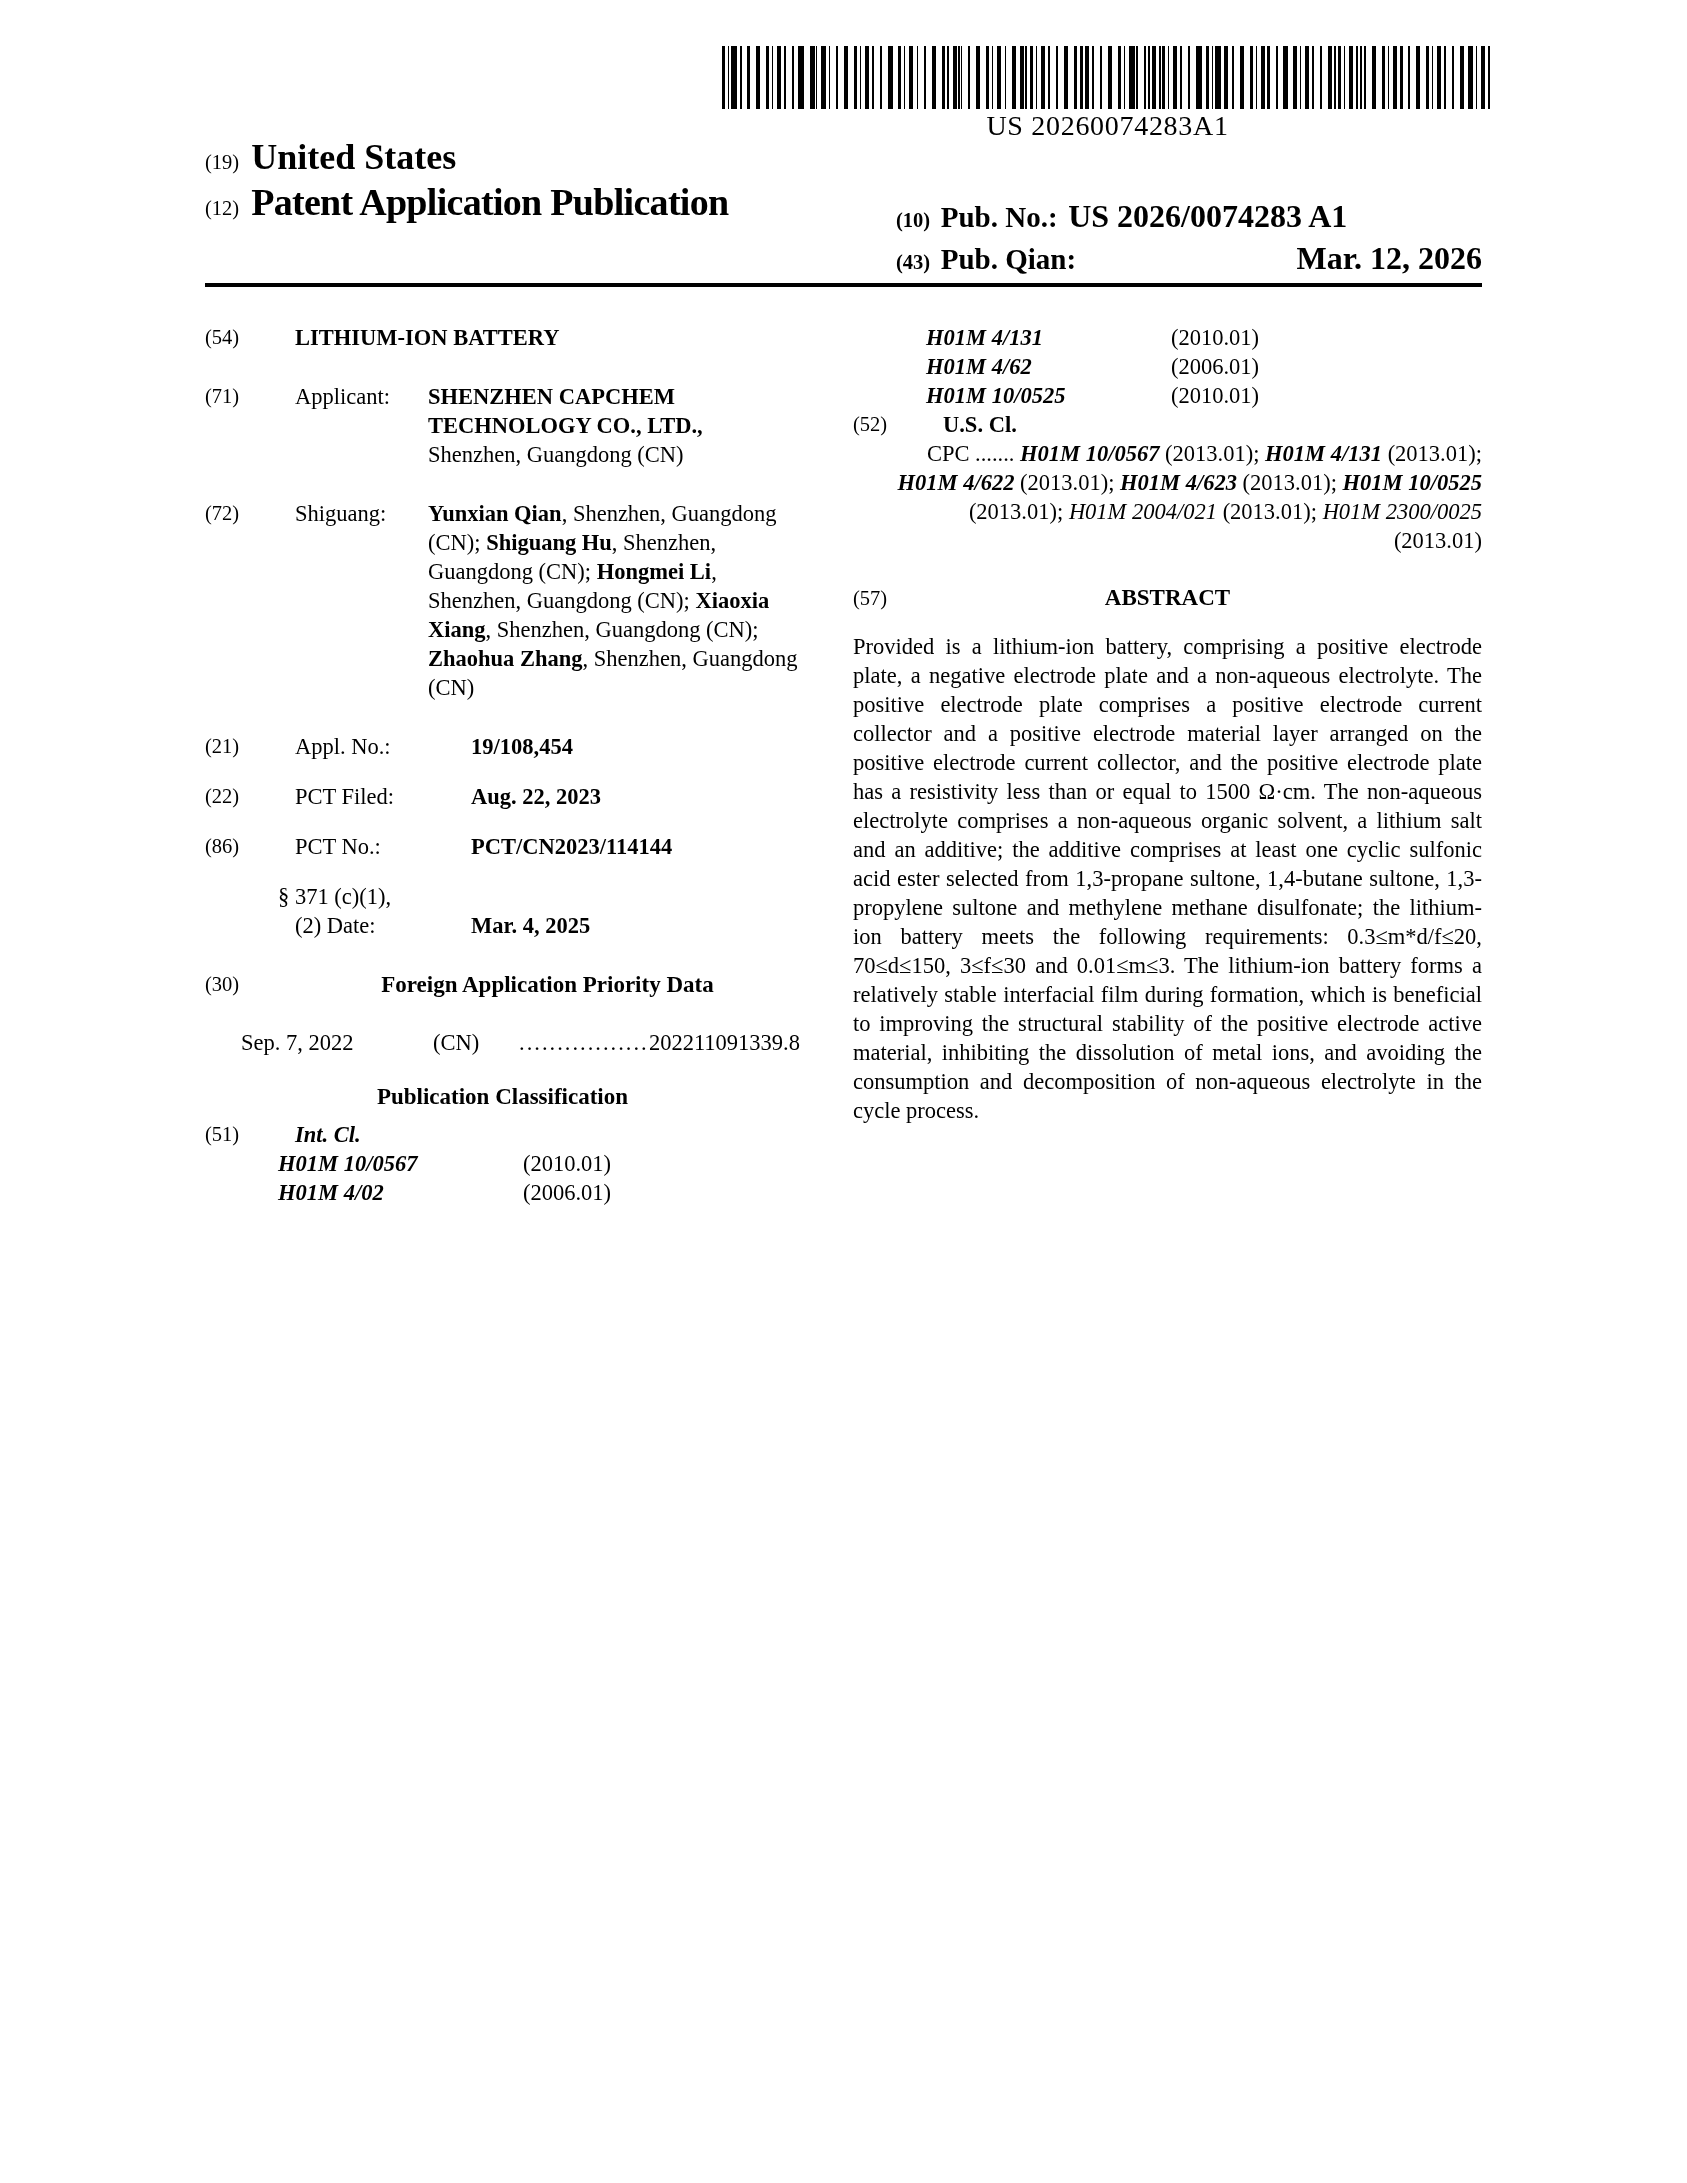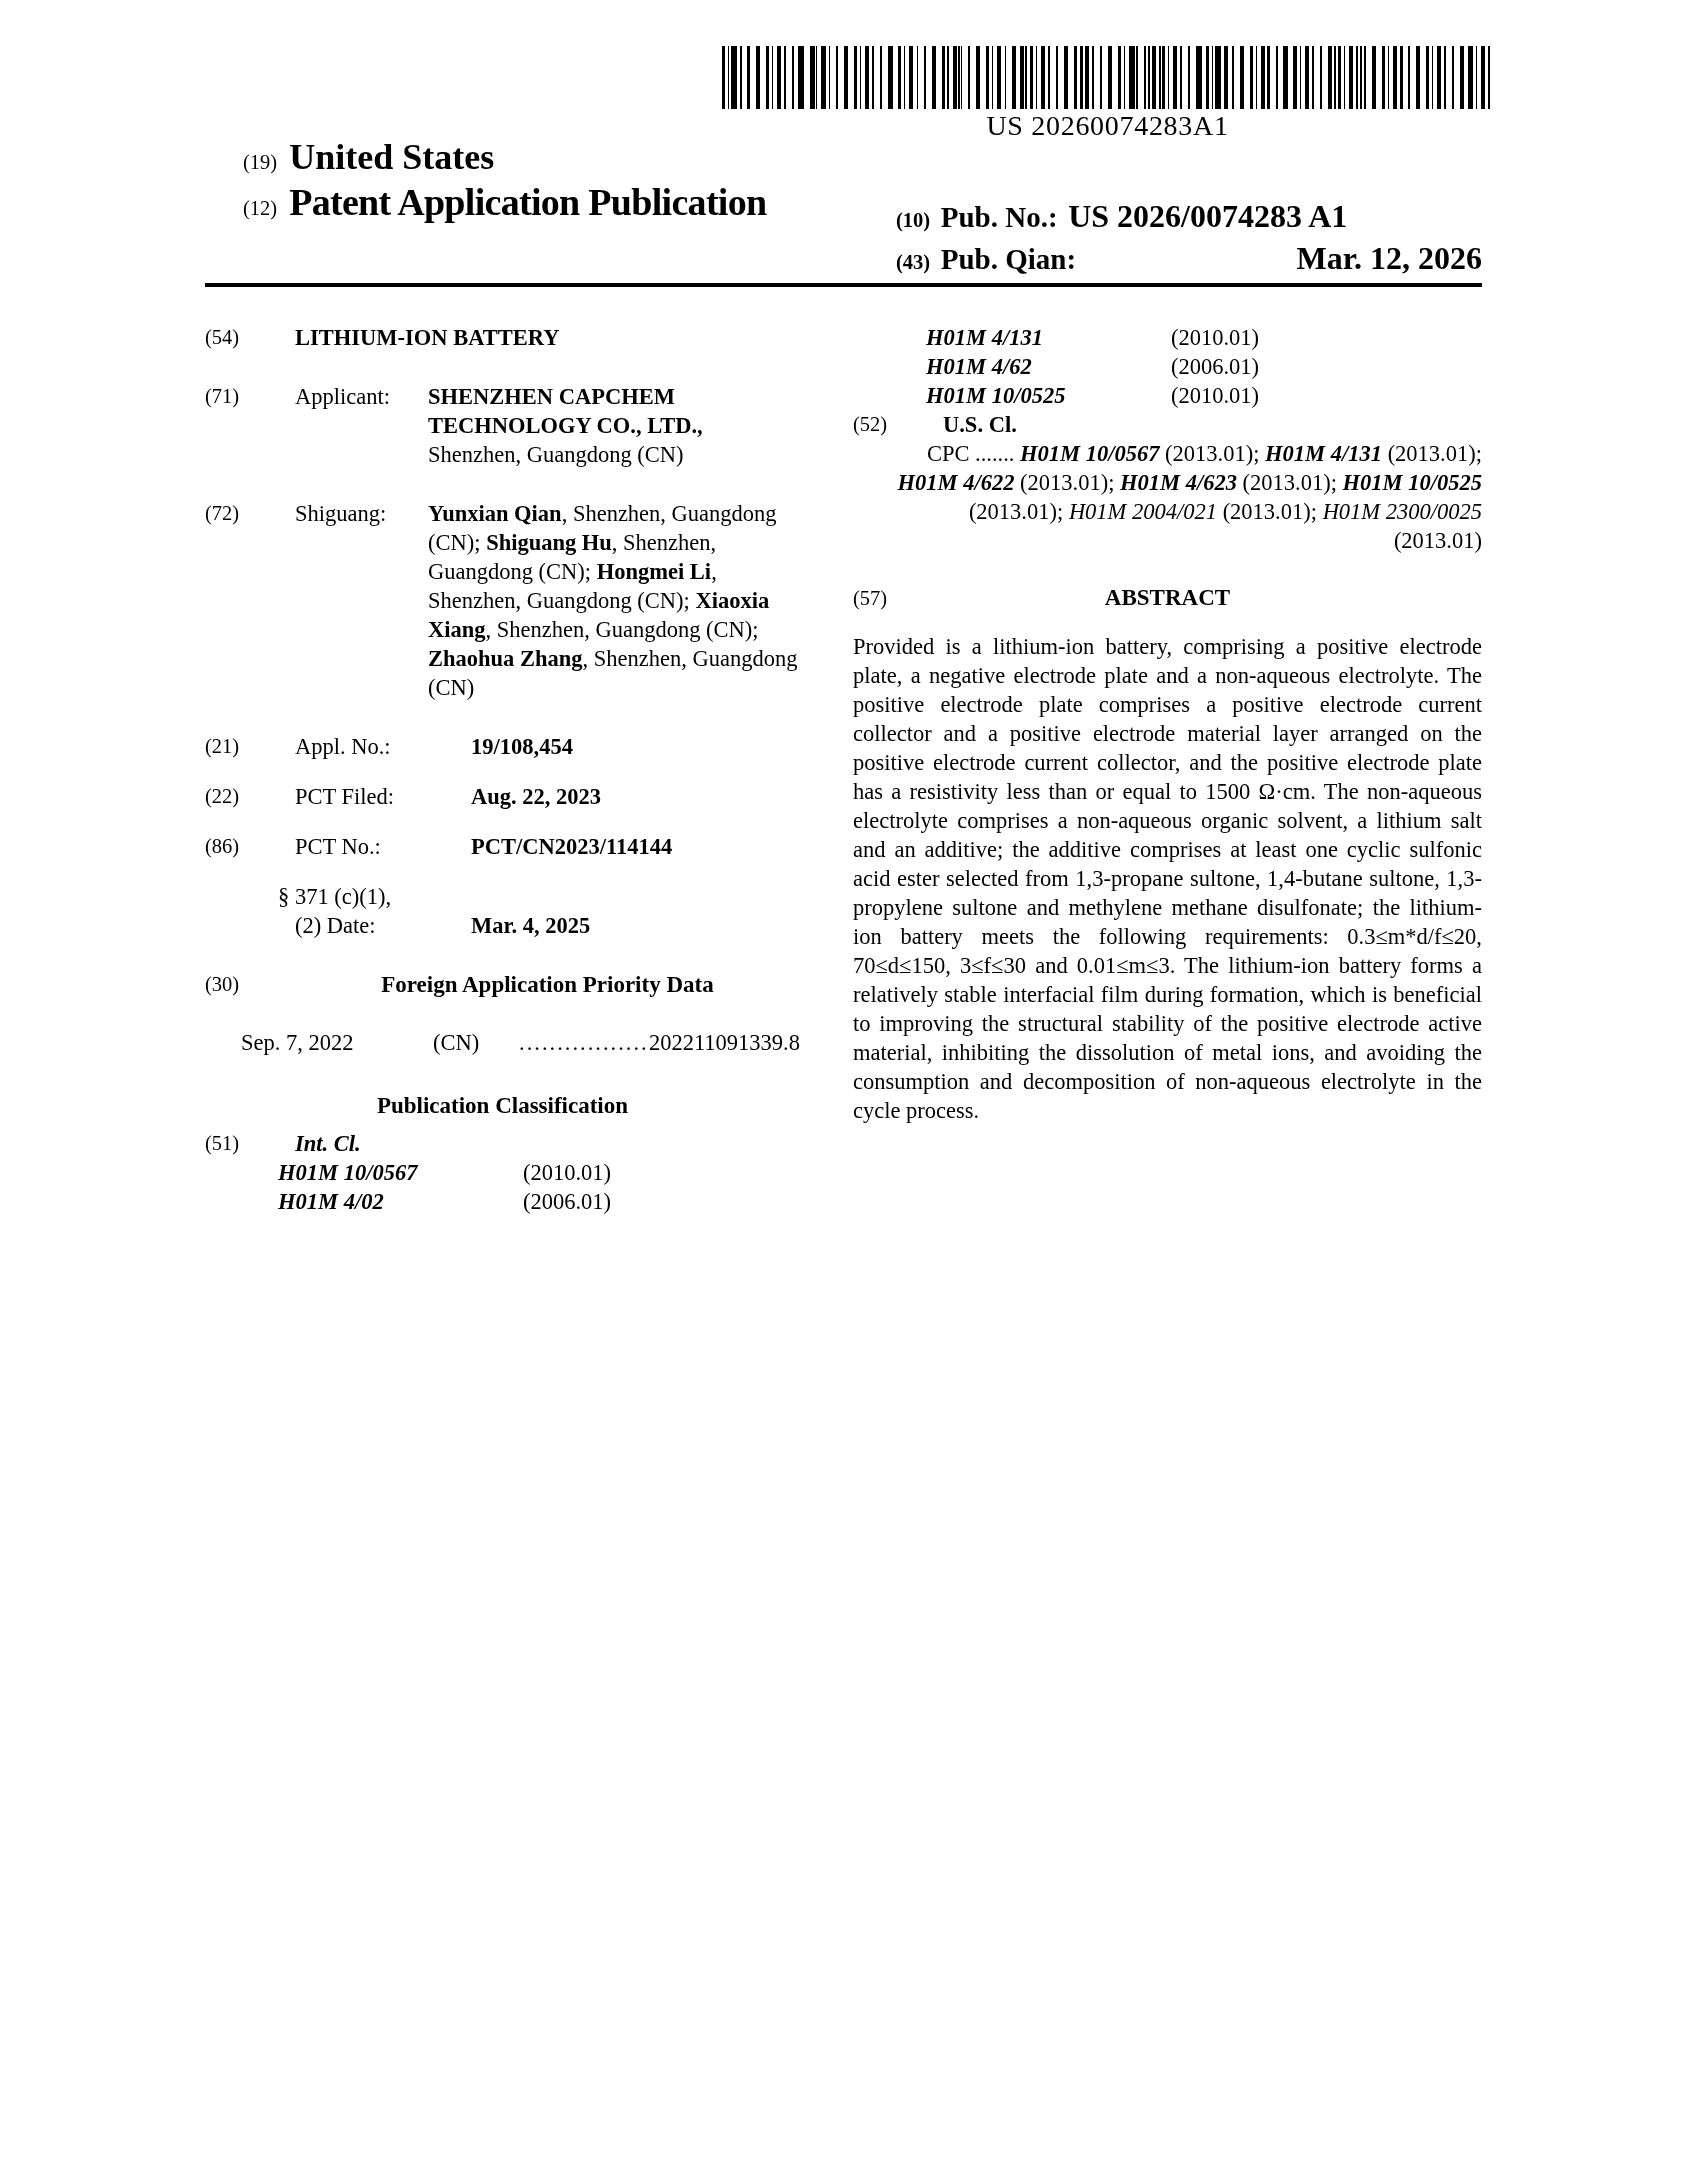--- a/index.html
+++ b/index.html
@@ -14,21 +14,21 @@
   .barcode-wrap{left:722px;top:46px;width:771px;text-align:center;}
   .barcode{
     height:63px;width:771px;
     background-image:
       repeating-linear-gradient(90deg,#000 0 2.6px,transparent 2.6px 6px,#000 6px 7.3px,transparent 7.3px 11.2px,#000 11.2px 15px,transparent 15px 18.5px,#000 18.5px 20px,transparent 20px 26px,#000 26px 28px,transparent 28px 34px,#000 34px 38px,transparent 38px 44px),
       repeating-linear-gradient(90deg,transparent 0 8.6px,#000 8.6px 10.6px,transparent 10.6px 24.5px,#000 24.5px 26px,transparent 26px 35px,#000 35px 37px,transparent 37px 67px);
   }
   .barcode-text{font-size:28px;letter-spacing:0.7px;margin-top:1.3px;}
 
   
-  .hdr-left{left:205px;top:136px;width:688px;margin-left:38px;}
+  .hdr-left{left:205px;top:136px;width:688px;}
   .hline{display:flex;align-items:baseline;gap:12px;}
   .tagsm{font-size:20.5px;white-space:nowrap;}
   .country{font-size:36px;font-weight:700;line-height:42px;}
   .pubkind{font-size:38px;font-weight:700;line-height:49px;letter-spacing:-0.7px;}
   .authors{font-size:26.5px;font-weight:700;margin-left:50px;margin-top:6.6px;}
   .hdr-right{left:896px;top:198px;width:586px;}
   .pubno-line{display:flex;align-items:baseline;gap:10.6px;font-size:29px;font-weight:700;}
   .pubno-val{font-size:32px;white-space:nowrap;}
   .pubdate-line{display:flex;align-items:baseline;gap:10.6px;font-size:29px;font-weight:700;margin-top:5.3px;}
   .pubdate-val{font-size:32px;margin-left:auto;}
@@ -44,21 +44,21 @@
   .b{font-weight:700;}
   .bi{font-weight:700;font-style:italic;}
   .i{font-style:italic;}
   .val-app{width:298px;}
   .val-inv{width:407px;}
   .sec-head{text-align:center;font-size:23px;font-weight:700;}
   .mb-lg{margin-bottom:30px;}
   .mb-md{margin-bottom:21px;}
   .mb-sm{margin-bottom:9.3px;}
   .indent{margin-left:73px;}
-  .prio-line{display:flex;align-items:baseline;margin-left:36px;margin-top:29px;margin-bottom:34px;}
+  .prio-line{display:flex;align-items:baseline;margin-left:36px;margin-top:29px;margin-bottom:25px;}
   .prio-date{flex:0 0 192px;}
   .prio-cc{flex:0 0 86px;}
   .prio-dots{flex:1 1 auto;overflow:hidden;white-space:nowrap;letter-spacing:2px;}
   .prio-num{flex:0 0 auto;}
   .intcl-row{display:flex;margin-left:73px;}
   .intcl-code{flex:0 0 245px;}
   .cpc{margin-left:36px;text-align:right;}
   .abstract-head{display:flex;align-items:baseline;margin-top:28px;margin-bottom:18.5px;}
   .abstract-head .head-txt{flex:1;text-align:center;font-size:23px;font-weight:700;margin-right:73px;}
   .abstract-body{text-align:justify;}

